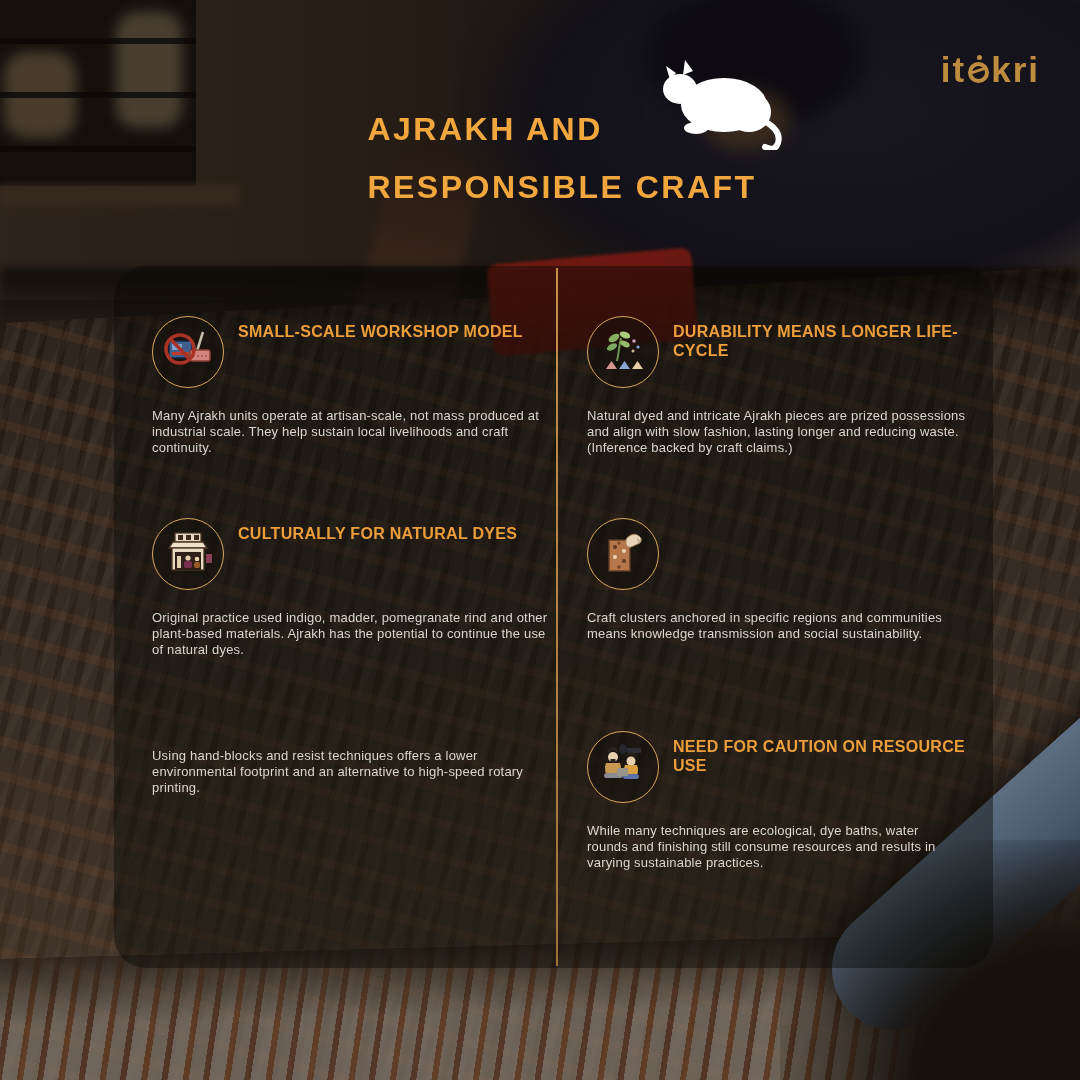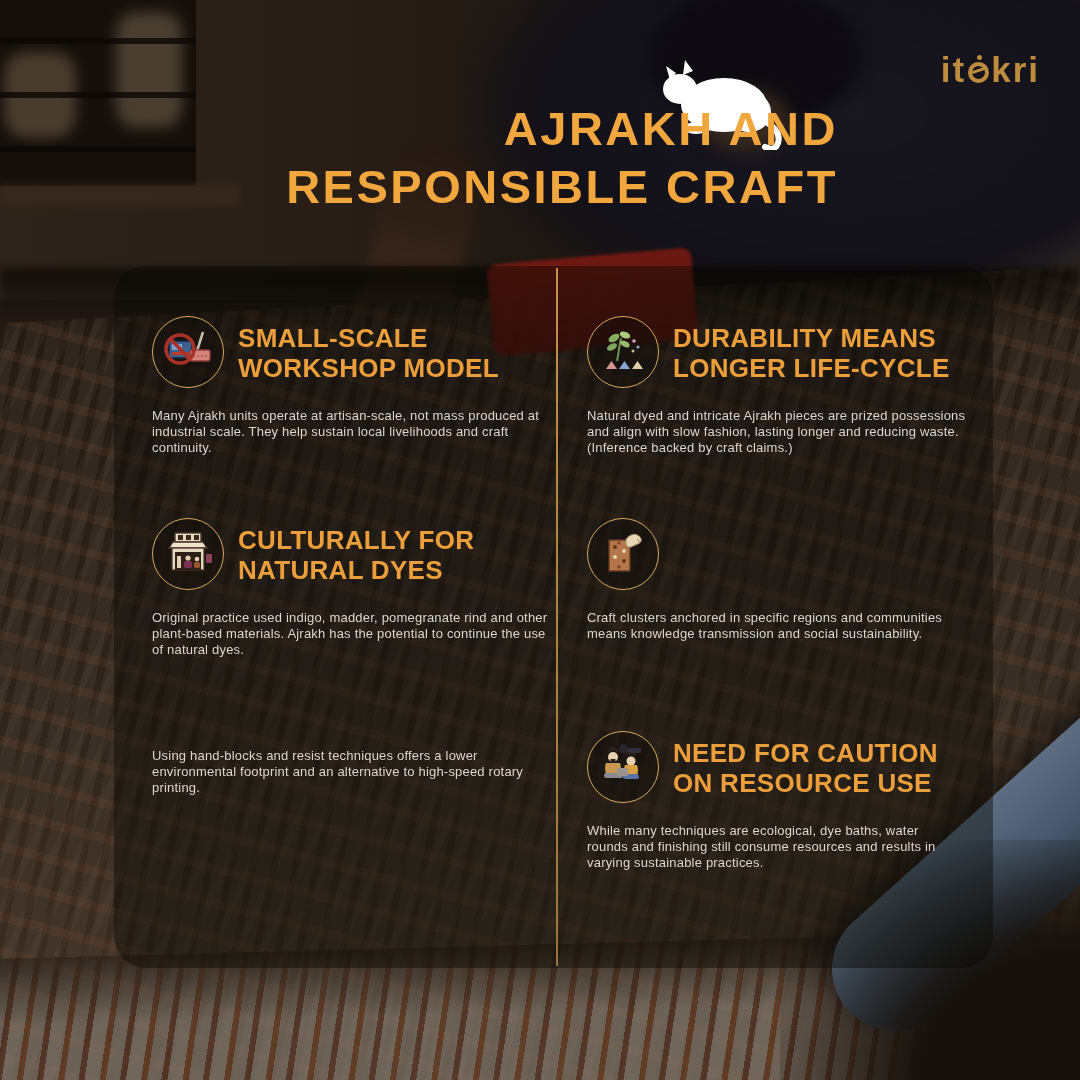--- a/index.html
+++ b/index.html
@@ -60,29 +60,29 @@
   
   .logo { position:absolute; top:50px; right:40px; color:#bE8C3E; font-size:35px; font-weight:700;
     letter-spacing:2px; }
   .logo-o { display:inline-block; width:21px; height:21px; border:4px solid #BE8C3E; border-radius:50%;
     position:relative; margin:0 2px; top:1px; }
   .logo-o::before { content:""; position:absolute; left:-1px; top:3px; width:15px; height:3px;
     background:#BE8C3E; transform:rotate(-18deg); }
   .logo-o::after { content:""; position:absolute; left:5px; top:-11px; width:5px; height:5px;
     border-radius:50%; background:#BE8C3E; }
   .title { position:absolute; top:100px; left:50%; transform:translateX(calc(-50% + 22px));
-    text-align:right; color:#F2A73E; font-weight:800; font-size:47px; line-height:58px;
+    text-align:left; color:#F2A73E; font-weight:800; font-size:32px; line-height:58px;
     letter-spacing:2.5px; white-space:nowrap; }
   .cat { position:absolute; left:650px; top:58px; width:158px; height:92px; }
   
   .item { position:absolute; width:406px; }
   .item-head { display:flex; gap:14px; align-items:flex-start; }
   .icon-circle { flex:0 0 auto; width:72px; height:72px; border:1.6px solid #D9A85C; border-radius:50%;
     background:rgba(18,13,9,0.5); display:flex; align-items:center; justify-content:center; }
-  .item-title { color:#EC9E3B; font-weight:800; font-size:26px; line-height:1.17;
+  .item-title { color:#EC9E3B; font-weight:800; font-size:16px; line-height:1.17;
     letter-spacing:0.3px; padding-top:7px; width:305px; }
   .item-body { margin-top:20px; color:#DCD6CF; font-size:13px; line-height:1.24;
     letter-spacing:0.2px; width:402px; }
   .bw390 .item-body{ width:390px; } .bw380 .item-body{ width:380px; } .bw365 .item-body{ width:365px; }
   .pos-l1{ left:152px; top:316px; } .pos-r1{ left:587px; top:316px; }
   .pos-l2{ left:152px; top:518px; } .pos-r2{ left:587px; top:518px; }
   .pos-l3{ left:152px; top:728px; } .pos-r3{ left:587px; top:731px; }
 </style>
 </head>
 <body>

